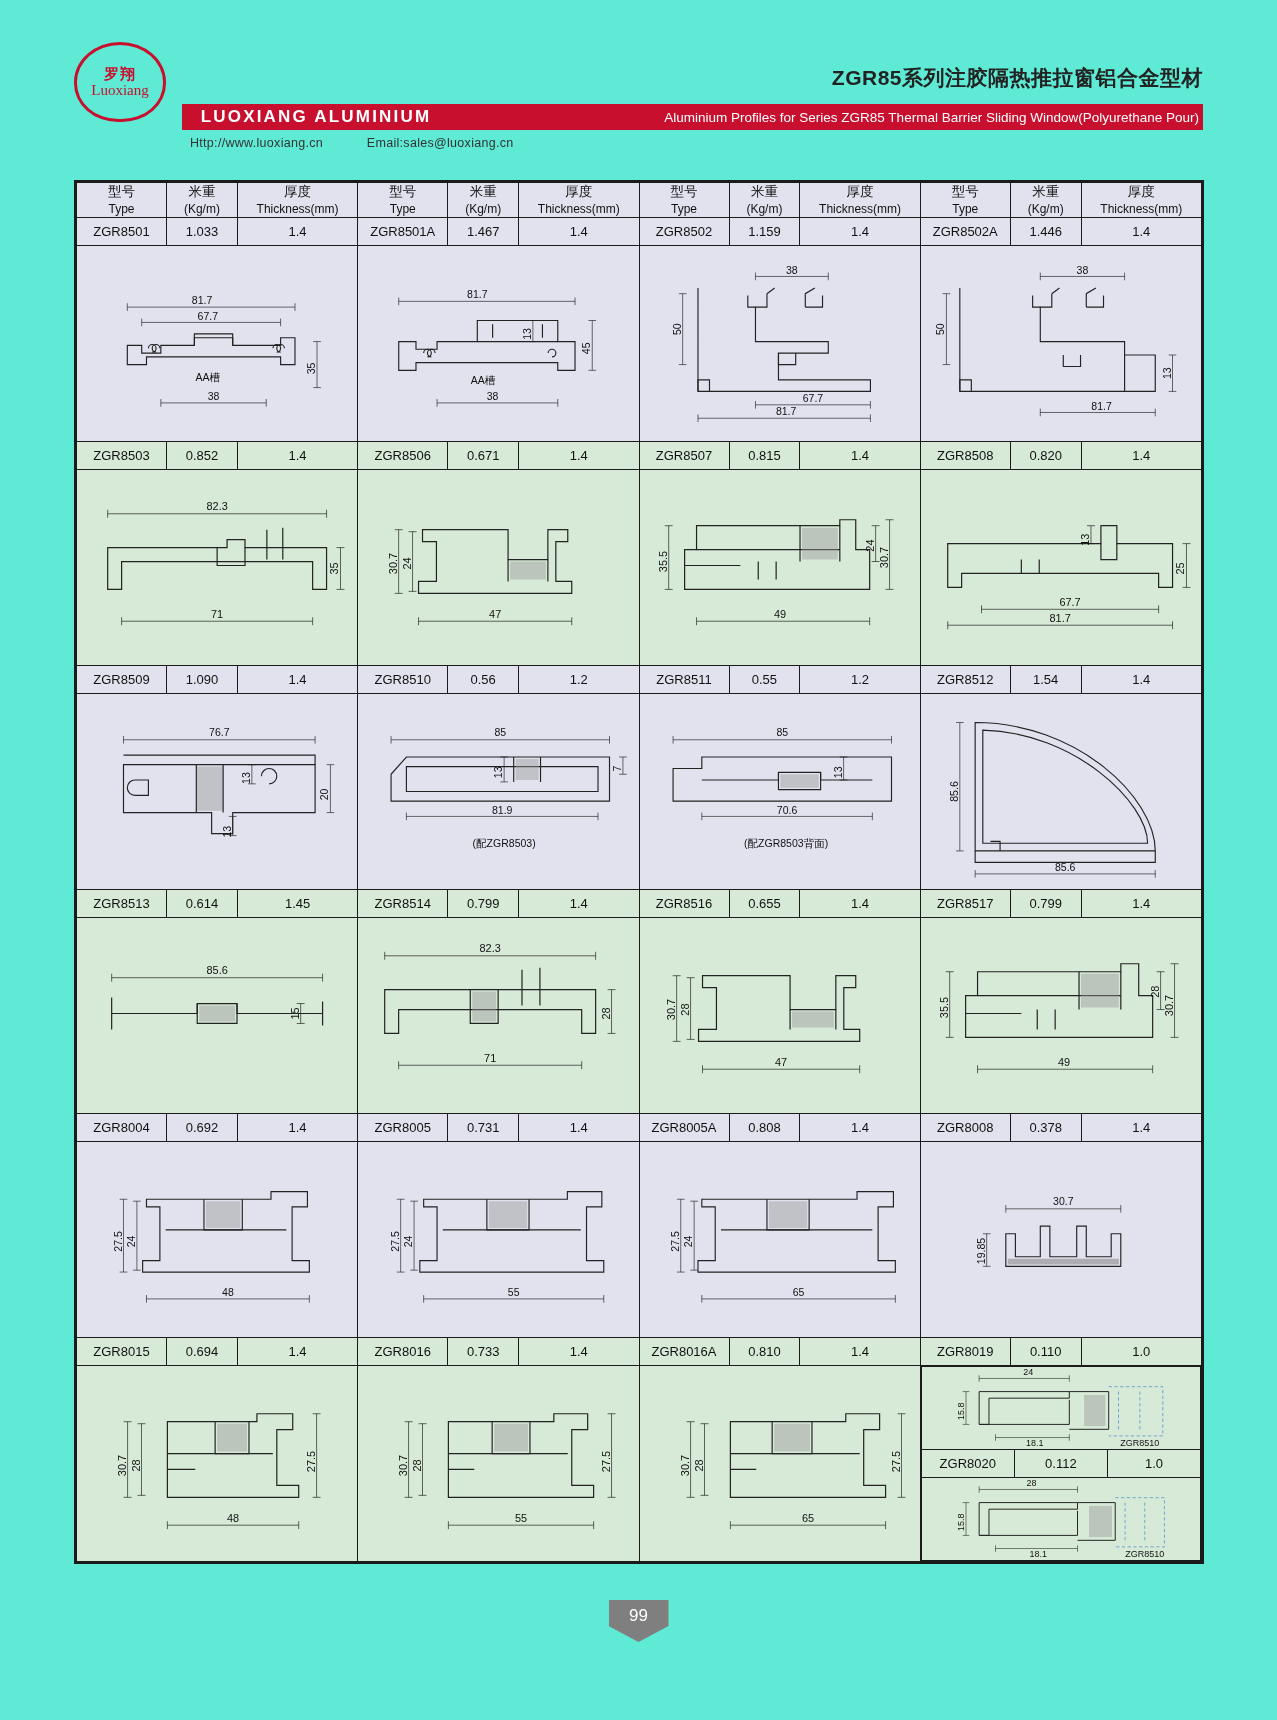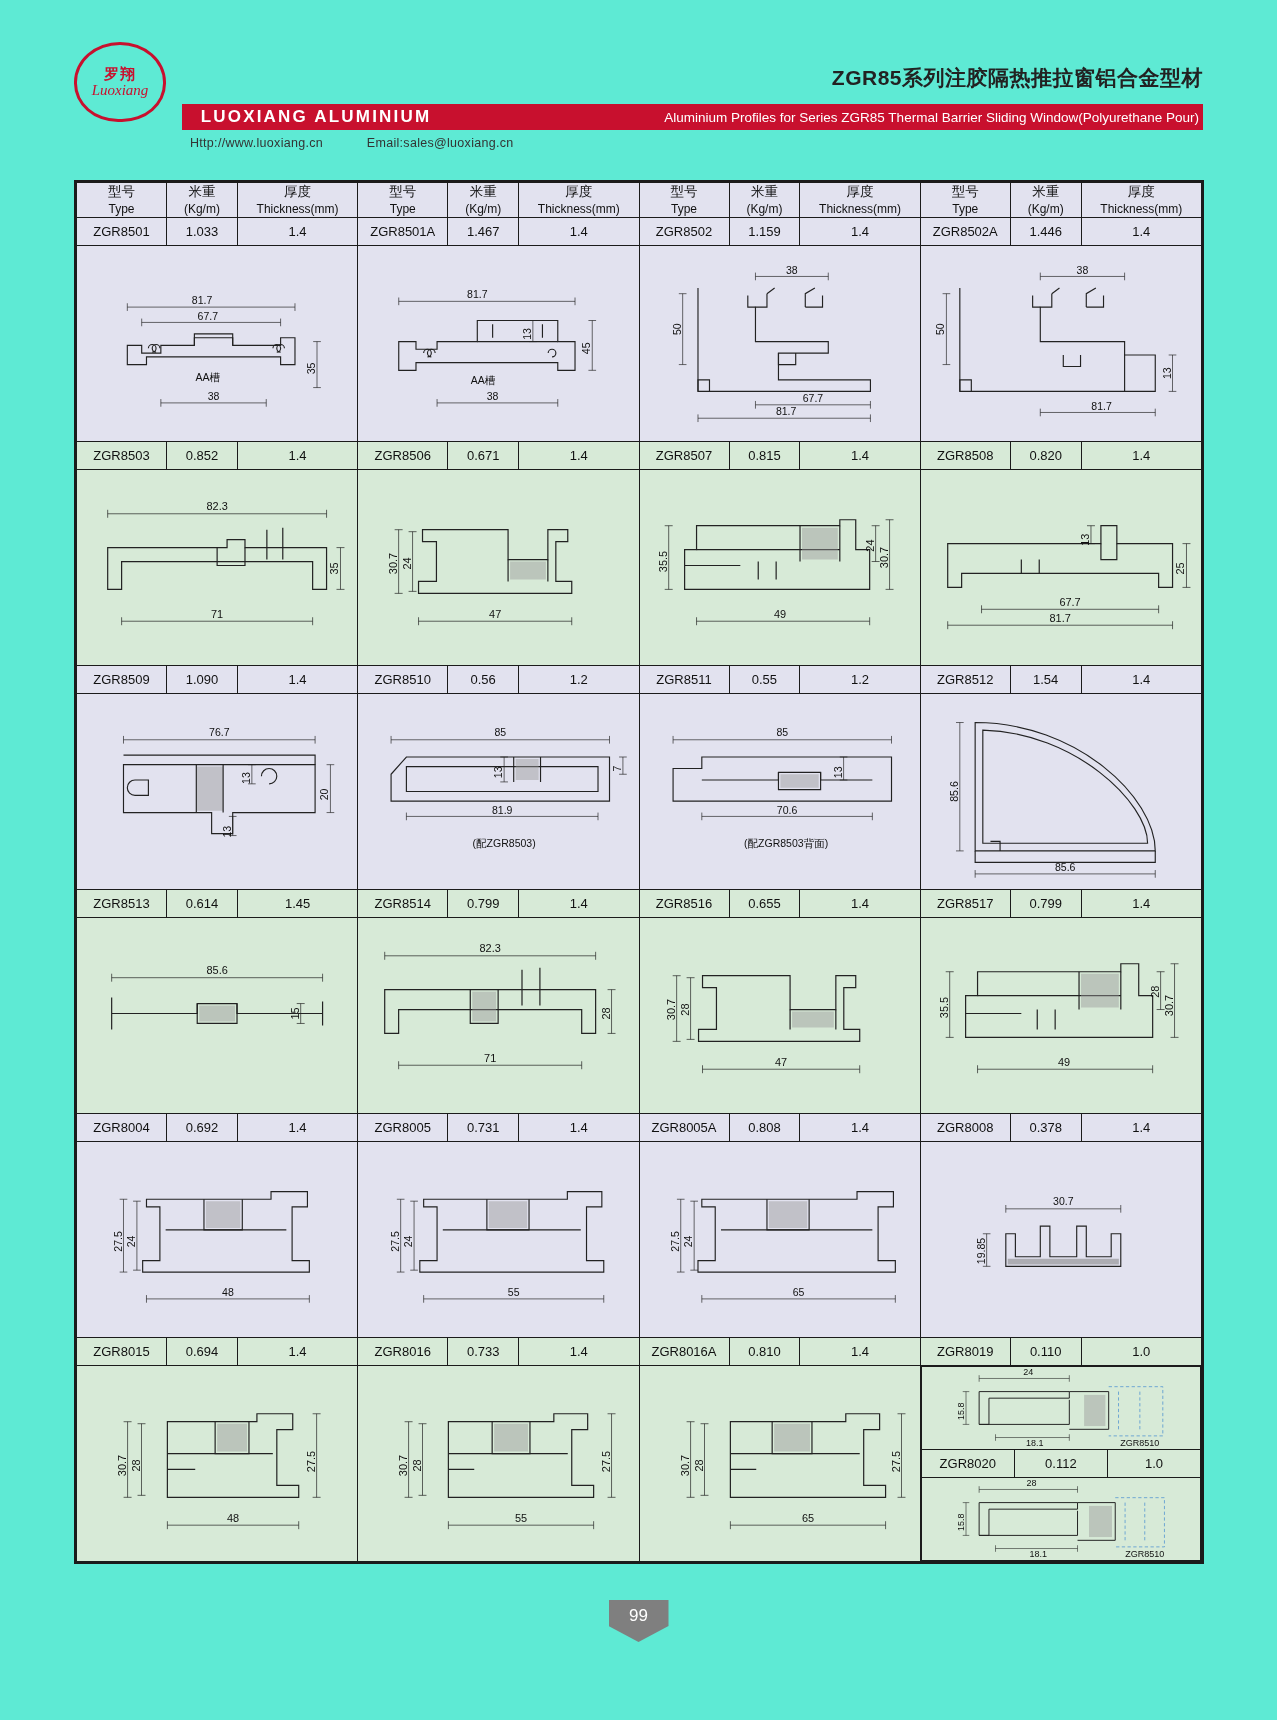--- a/index.html
+++ b/index.html
@@ -31,21 +31,20 @@
     align-items: center; justify-content: center;
     color: #c8102e;
   }
   .logo-mark .lm-top {
     font-size: 15px; font-weight: bold; line-height: 1;
     letter-spacing: 1px;
     margin-bottom: 2px;
   }
   .logo-mark .lm-bot {
     font-size: 15px;
-    font-style: italic;
     font-family: "Liberation Serif", serif;
     line-height: 1;
   }
   .logo-cn {
     position: absolute;
     left: 182px; top: 38px;
     font-size: 54px;
     font-weight: bold;
     color: #c8102e;
     letter-spacing: 6px;

